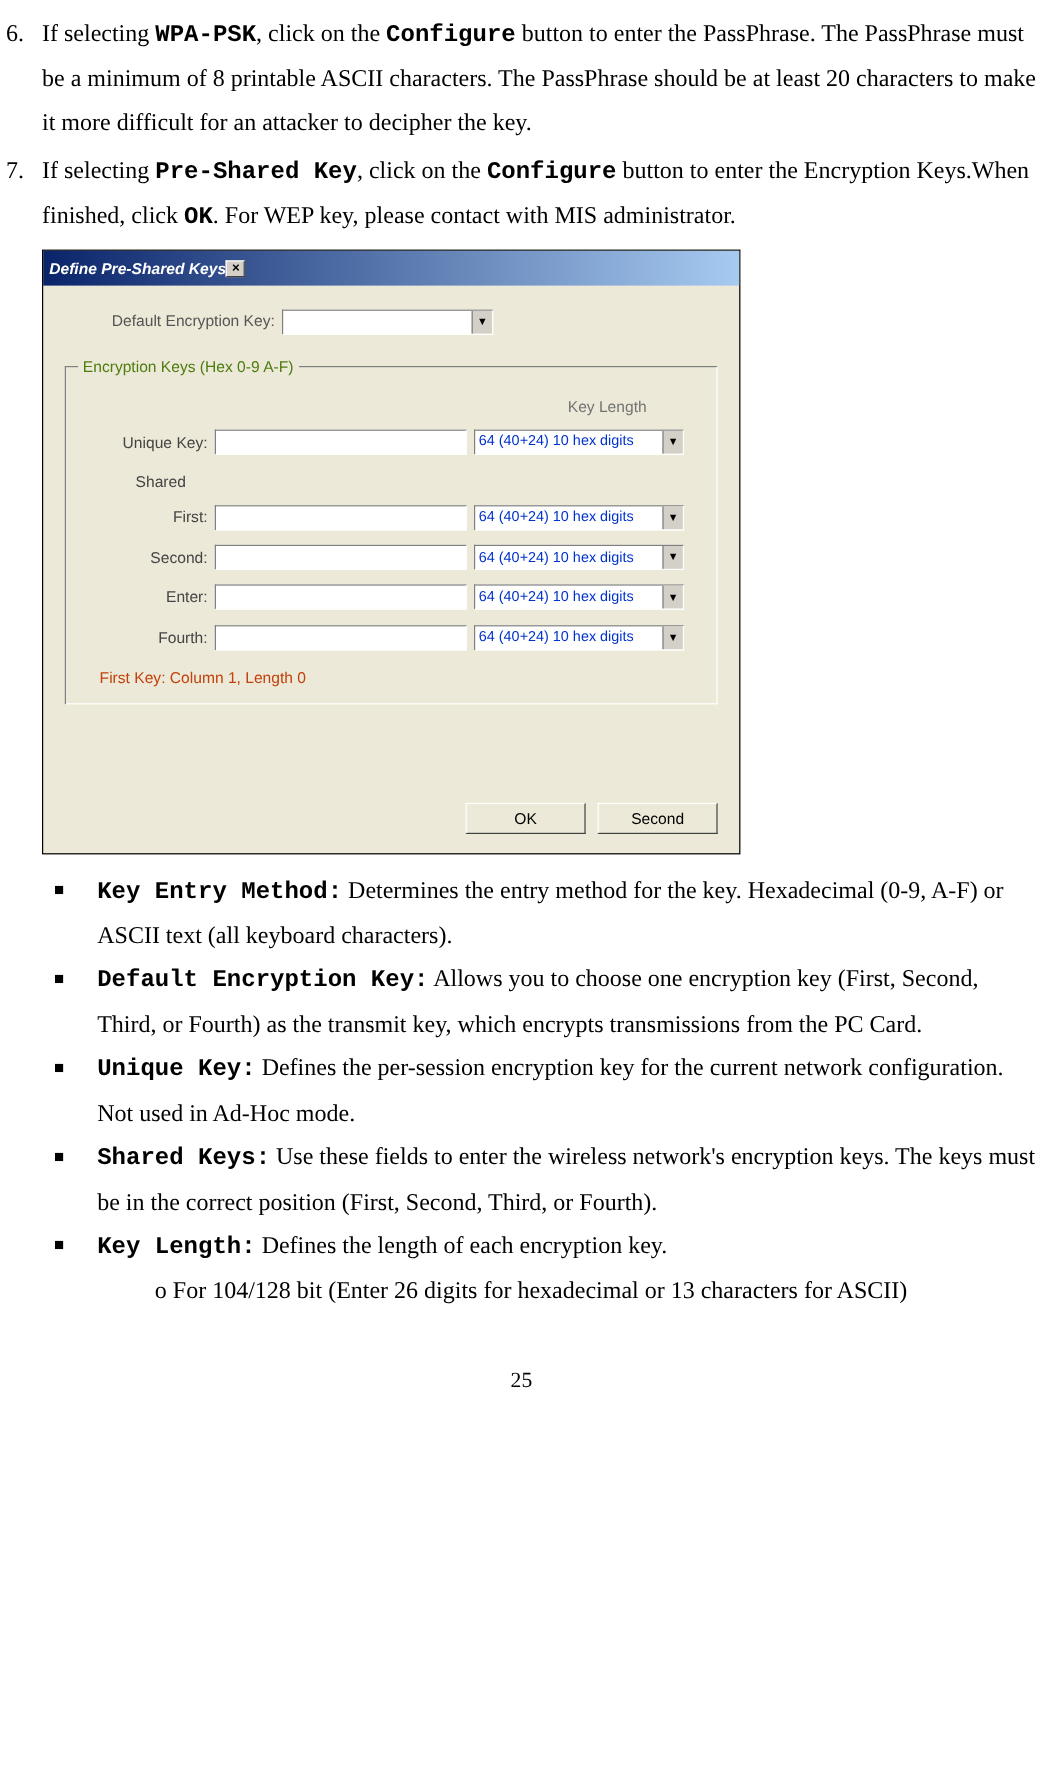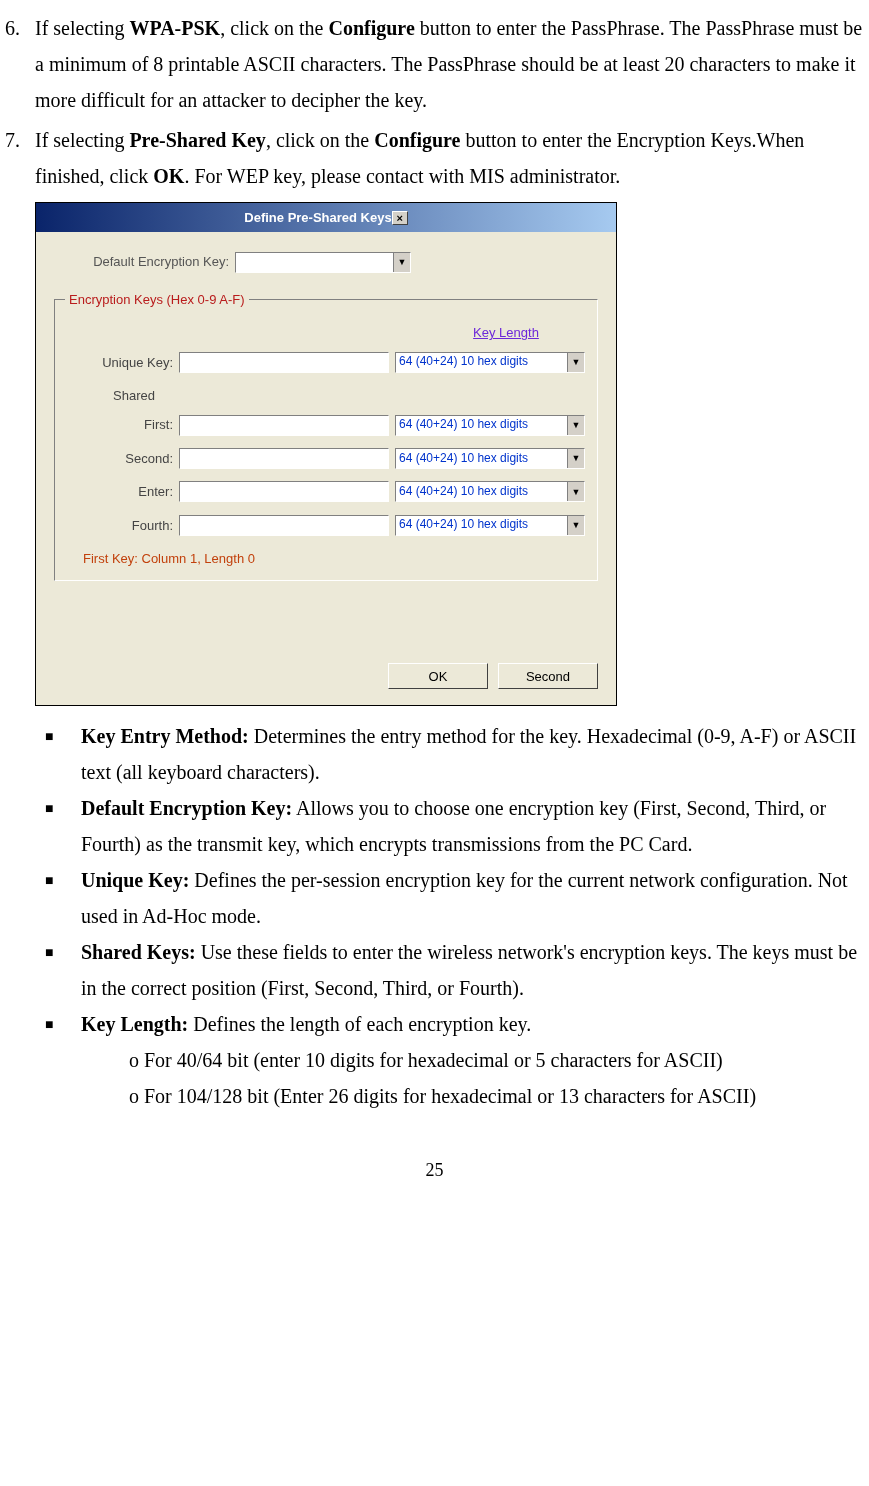--- a/index.html
+++ b/index.html
@@ -31,23 +31,24 @@
       font-family: Tahoma, sans-serif;
       font-size: 13px;
       color: #000;
     }
     .titlebar {
       background: linear-gradient(to right, #0A246A, #A6CAF0);
       color: #fff;
       padding: 3px 5px;
       display: flex;
       align-items: center;
-      justify-content: center;
+      justify-content: flex-start;
       font-weight: bold;
       font-size: 13px;
+      font-style: italic;
     }
     .close-btn {
       width: 16px;
       height: 14px;
       background: #D4D0C8;
       border: 1px solid #fff;
       border-right-color: #404040;
       border-bottom-color: #404040;
       color: #000;
       font-weight: bold;
@@ -113,48 +114,47 @@
       color: #000;
     }
     fieldset {
       border: 1px solid #fff;
       border-top-color: #808080;
       border-left-color: #808080;
       padding: 10px 10px 10px 10px;
       margin: 14px 0 8px 0;
     }
     legend {
-      color: #b91c1c;
+      color: #4d7c0f;
       padding: 0 4px;
       font-size: 13px;
     }
     .key-length-header {
       text-align: center;
       margin-bottom: 6px;
-      color: #6d28d9;
+      color: #737373;
       margin-left: 360px;
-      text-decoration: underline;
     }
     .field-row {
       display: flex;
       align-items: center;
       margin-bottom: 10px;
     }
     .field-label {
       width: 108px;
       text-align: right;
       padding-right: 6px;
       color: #444;
     }
     .field-input {
       width: 210px;
       margin-right: 6px;
     }
     .field-dd {
-      width: 190px;
+      width: 175px;
     }
     .shared-label {
       color: #444;
       margin: 2px 0 6px 48px;
     }
     .status-line {
       color: #c2410c;
       margin: 4px 0 0 18px;
     }
     .button-row {
@@ -193,21 +193,21 @@
       flex: 1;
     }
     .sub-o {
       margin-left: 48px;
     }
     .page-num {
       text-align: center;
       font-size: 18px;
       margin-top: 40px;
     }
-    b { font-weight: bold; }
+    b { font-weight: bold; font-family: Liberation Mono, monospace; }
   </style>
 </head>
 <body>
 
 <div class="list-item">
   <div class="list-num">6.</div>
   <div class="list-body">
     <span>If selecting </span><b>WPA-PSK</b><span>, click on the </span><b>Configure</b><span> button to enter the PassPhrase. The PassPhrase must be a minimum of 8 printable ASCII characters. The PassPhrase should be at least 20 characters to make it more difficult for an attacker to decipher the key.</span>
   </div>
 </div>
@@ -345,18 +345,17 @@
   <div class="bullet-mark">■</div>
   <div class="bullet-body">
     <b>Shared Keys:</b><span> Use these fields to enter the wireless network's encryption keys. The keys must be in the correct position (First, Second, Third, or Fourth).</span>
   </div>
 </div>
 
 <div class="bullet-item">
   <div class="bullet-mark">■</div>
   <div class="bullet-body">
     <b>Key Length:</b><span> Defines the length of each encryption key.</span>
-    <div class="sub-o">o For 40/64 bit (enter 10 digits for hexadecimal or 5 characters for ASCII)</div>
     <div class="sub-o">o For 104/128 bit (Enter 26 digits for hexadecimal or 13 characters for ASCII)</div>
   </div>
 </div>
 
 <div class="page-num">25</div>
 
 </body></html>

